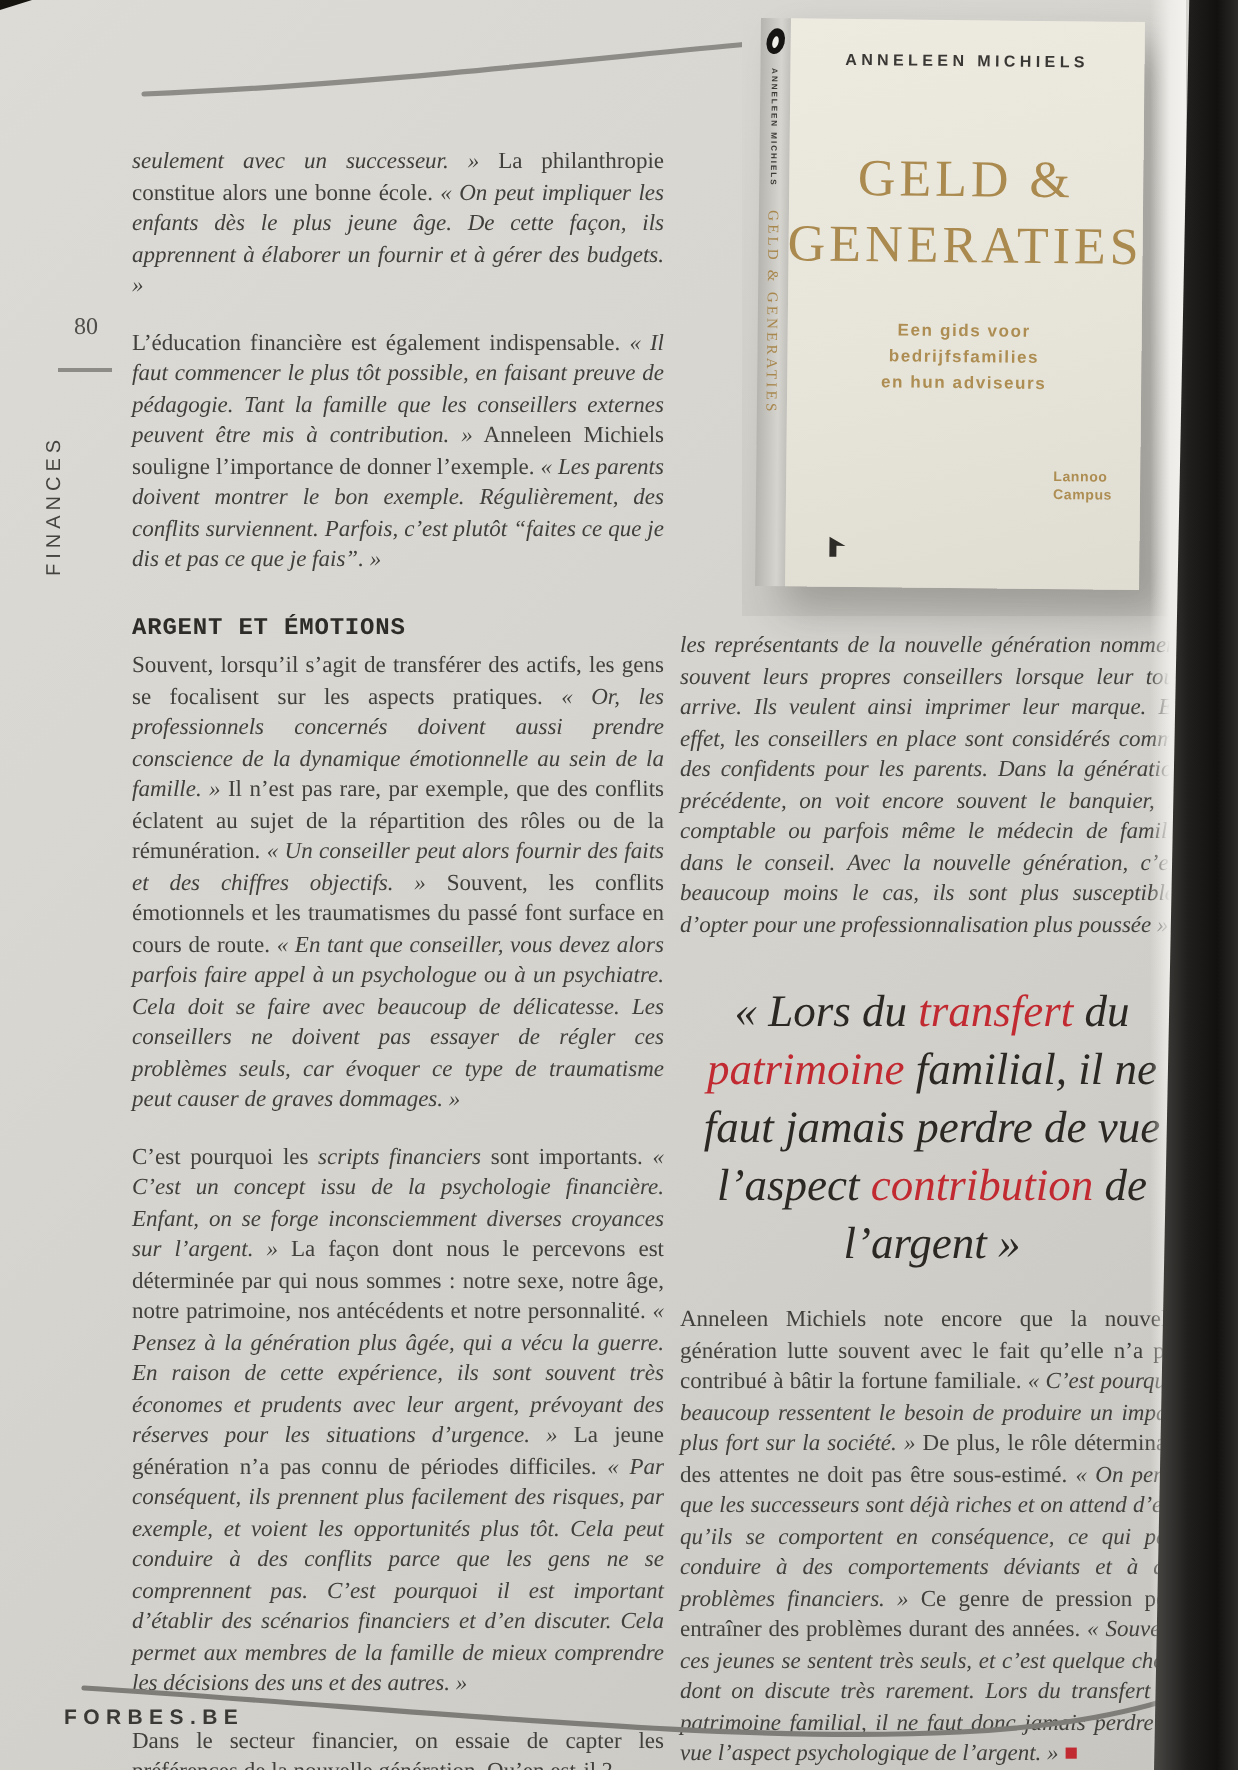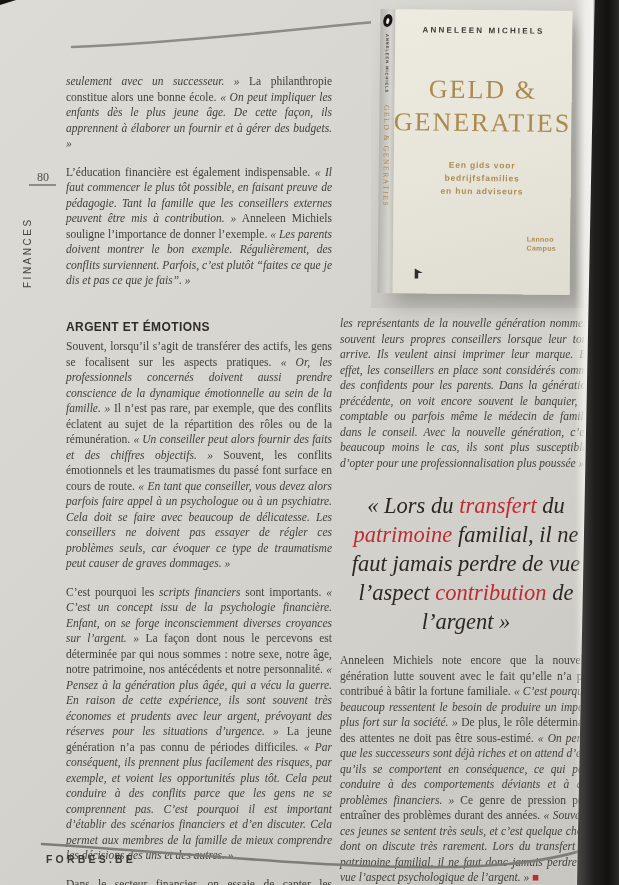--- a/index.html
+++ b/index.html
@@ -23,39 +23,39 @@
     clip-path:polygon(42% 0, 100% 0, 100% 100%, 0 100%);
   }
   .corner-dark{
     position:absolute;left:0;top:0;width:16px;height:5px;background:#15140f;
     clip-path:polygon(0 0,100% 0,0 100%);
   }
   .rule-svg{position:absolute;}
   
   .page-num{
     position:absolute;left:30px;top:156px;width:26px;text-align:center;
-    font-family:"Liberation Serif",serif;font-size:12px;color:#504e4a;margin-top:14px;
+    font-family:"Liberation Serif",serif;font-size:12px;color:#504e4a;
   }
   .rail-rule{position:absolute;left:29px;top:184px;width:27px;height:2px;background:#8e8c87;}
   .rail-label{
     position:absolute;left:22px;top:198px;height:90px;
     writing-mode:vertical-rl;transform:rotate(180deg);
     font-family:"Liberation Sans",sans-serif;font-size:10px;letter-spacing:2.5px;
     color:#45433f;
   }
   
   .col{position:absolute;color:#42403c;font-size:11.5px;line-height:15.5px;}
   .col-left{left:66px;top:74px;width:266px;}
   .col-right{left:340px;top:316px;width:252px;}
   .body-p{margin:0 0 13px;text-align:justify;}
   .it{font-style:italic;}
   .red{color:#c22a31;}
   .sec-heading{
-    font-family:Liberation Sans, sans-serif;font-weight:bold;
-    font-size:12px;letter-spacing:0.4px;color:#2e2c29;margin:31px 0 4px;
+    font-family:Liberation Mono, monospace;font-weight:bold;
+    font-size:12px;letter-spacing:0.4px;color:#2e2c29;margin:18px 0 4px;
   }
   .pull-quote{
     font-family:"Liberation Serif",serif;font-style:italic;
     font-size:22.5px;line-height:29px;text-align:center;color:#2b2824;
     margin:20px 0 17px;
   }
   
   .book-photo{
     position:absolute;left:371px;top:0;width:216px;height:308px;
     background:linear-gradient(160deg,#d9d7d2 0%,#d1cfca 55%,#c8c6c1 100%);
@@ -99,21 +99,21 @@
     font-size:8.5px;letter-spacing:0.8px;color:#ad8d52;line-height:13px;
   }
   .cover-publisher{
     position:absolute;right:14px;bottom:42px;text-align:left;
     font-family:"Liberation Sans",sans-serif;font-weight:bold;
     font-size:7px;line-height:8.5px;letter-spacing:0.3px;color:#ad8d52;
   }
   .cover-logo{position:absolute;left:20px;bottom:14px;}
   
   .footer-label{
-    position:absolute;left:46px;top:853px;
+    position:absolute;left:32px;top:853px;
     font-family:"Liberation Sans",sans-serif;font-weight:bold;
     font-size:10.5px;letter-spacing:3.2px;color:#3b3935;
   }
 </style>
 </head>
 <body>
 
 <div class="page">
 
   <svg class="rule-svg" style="left:68px;top:16px;" width="312" height="38">

